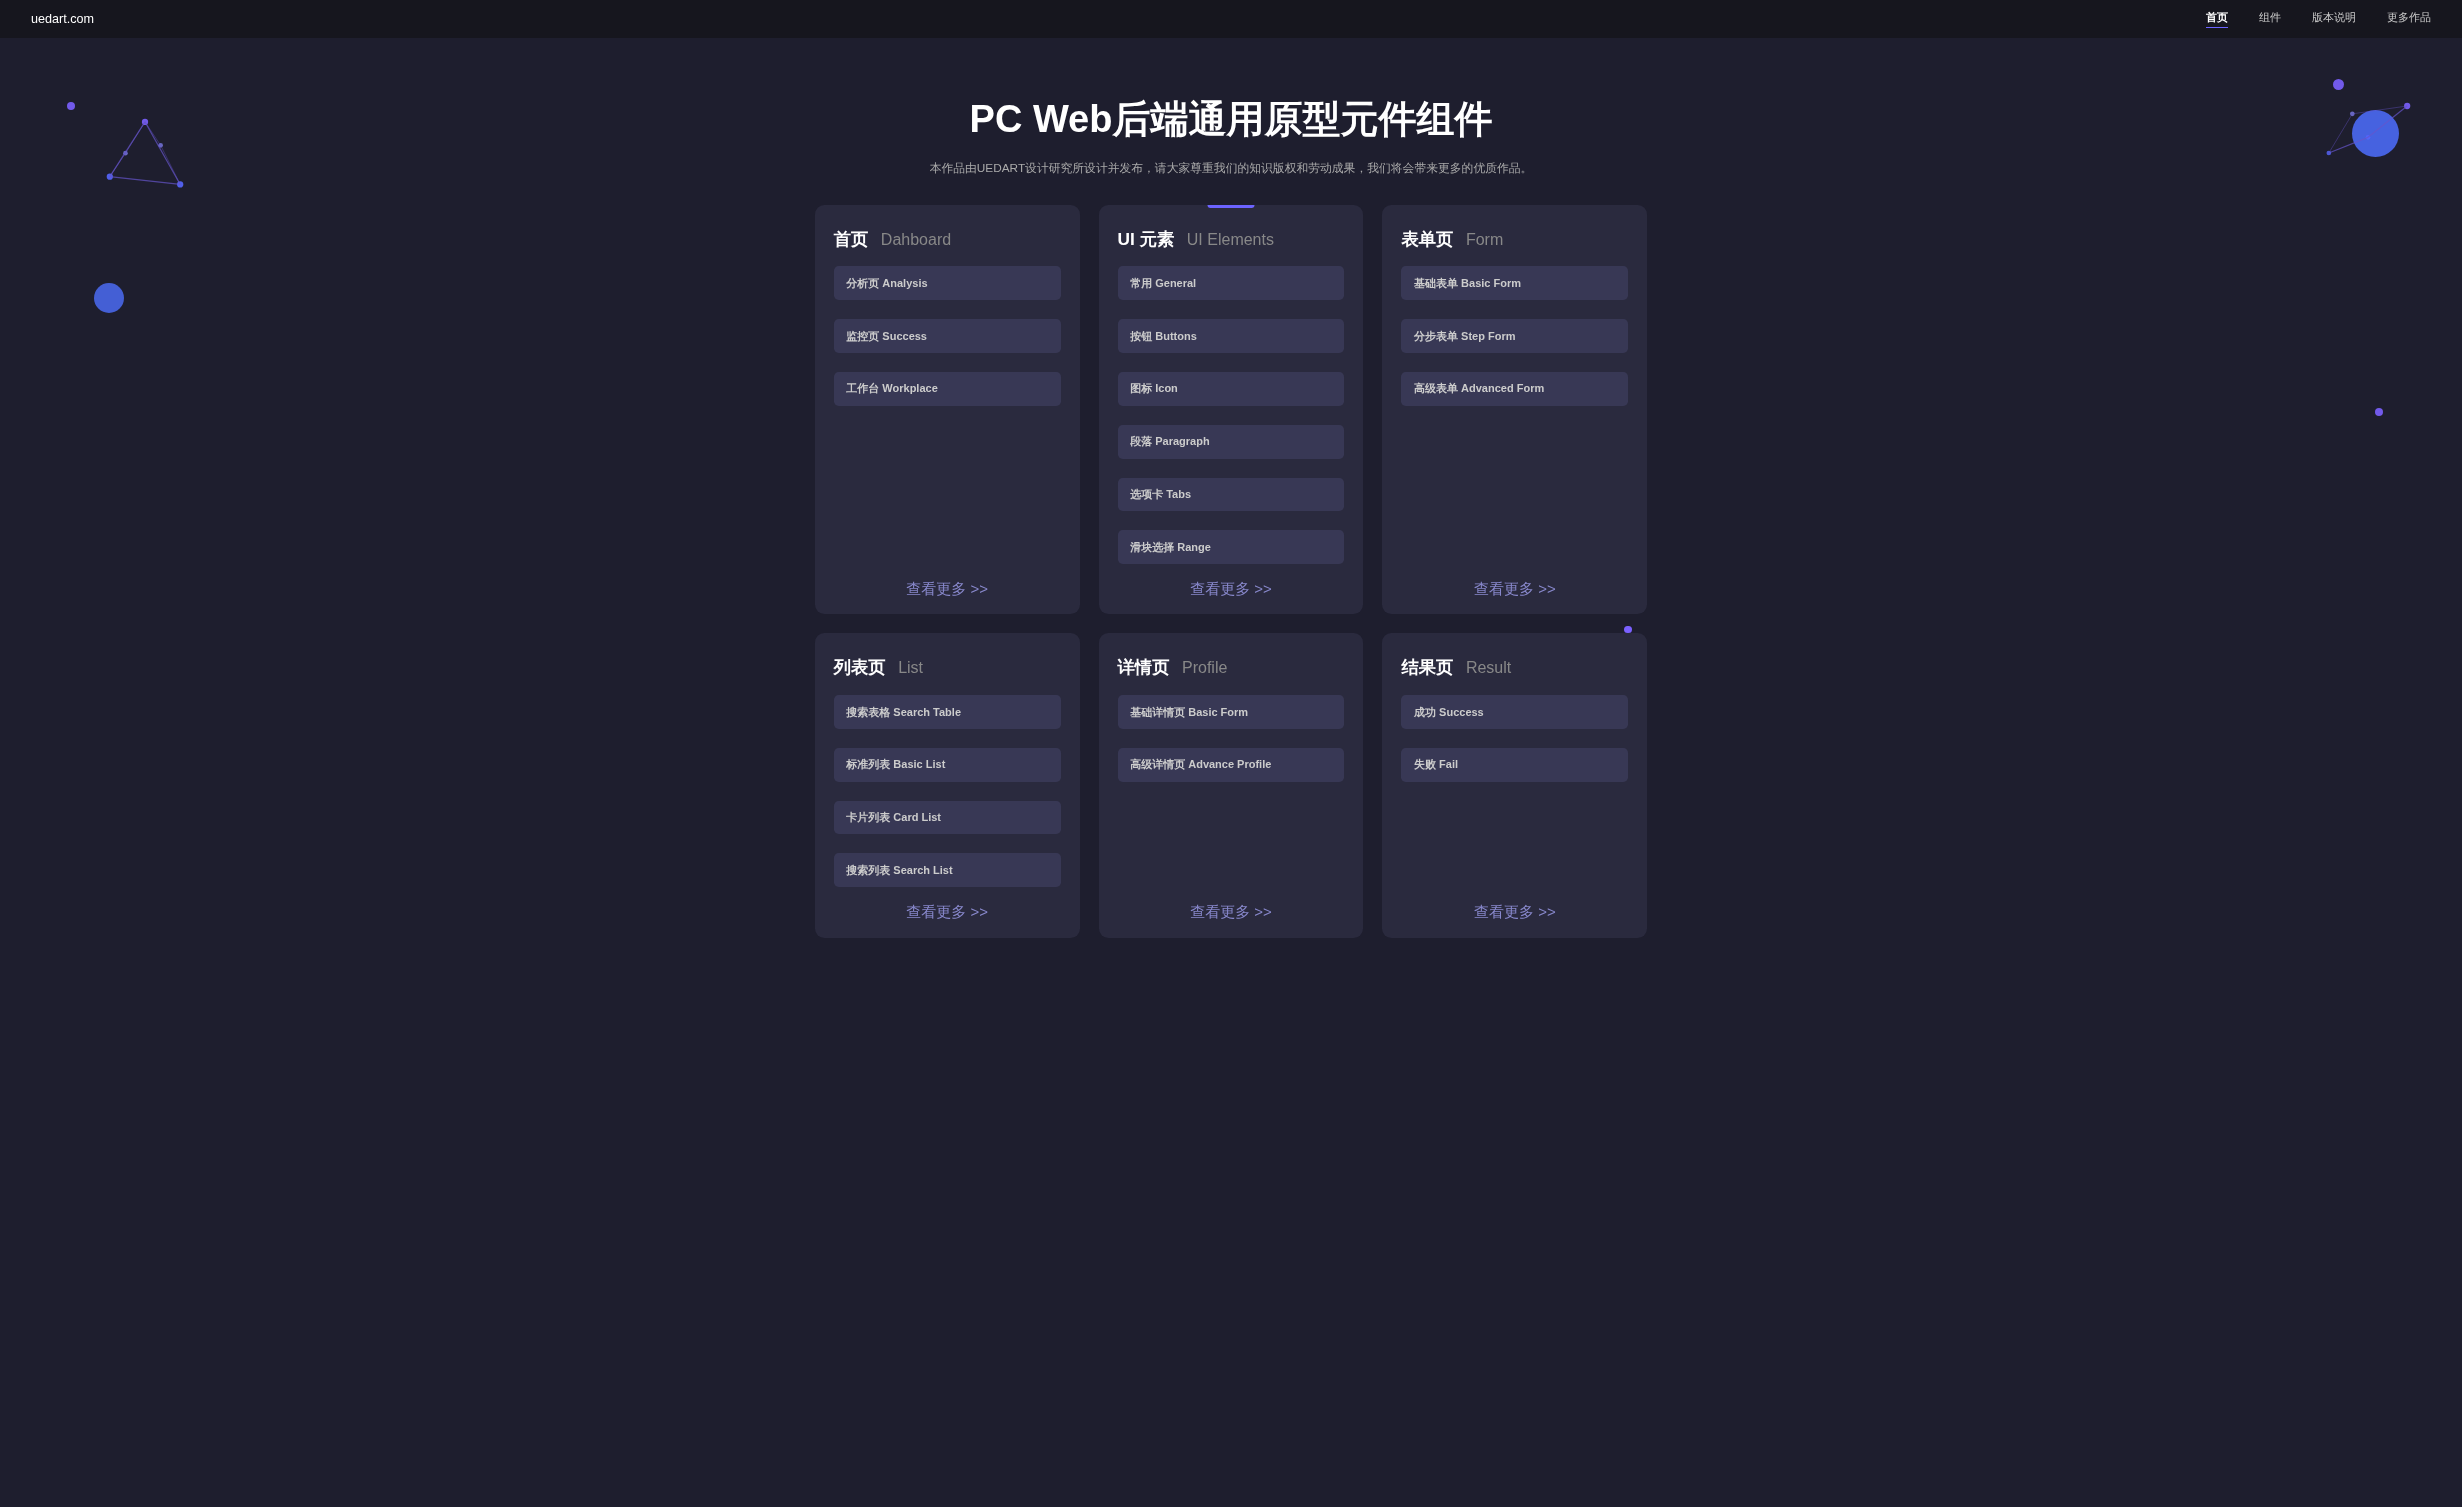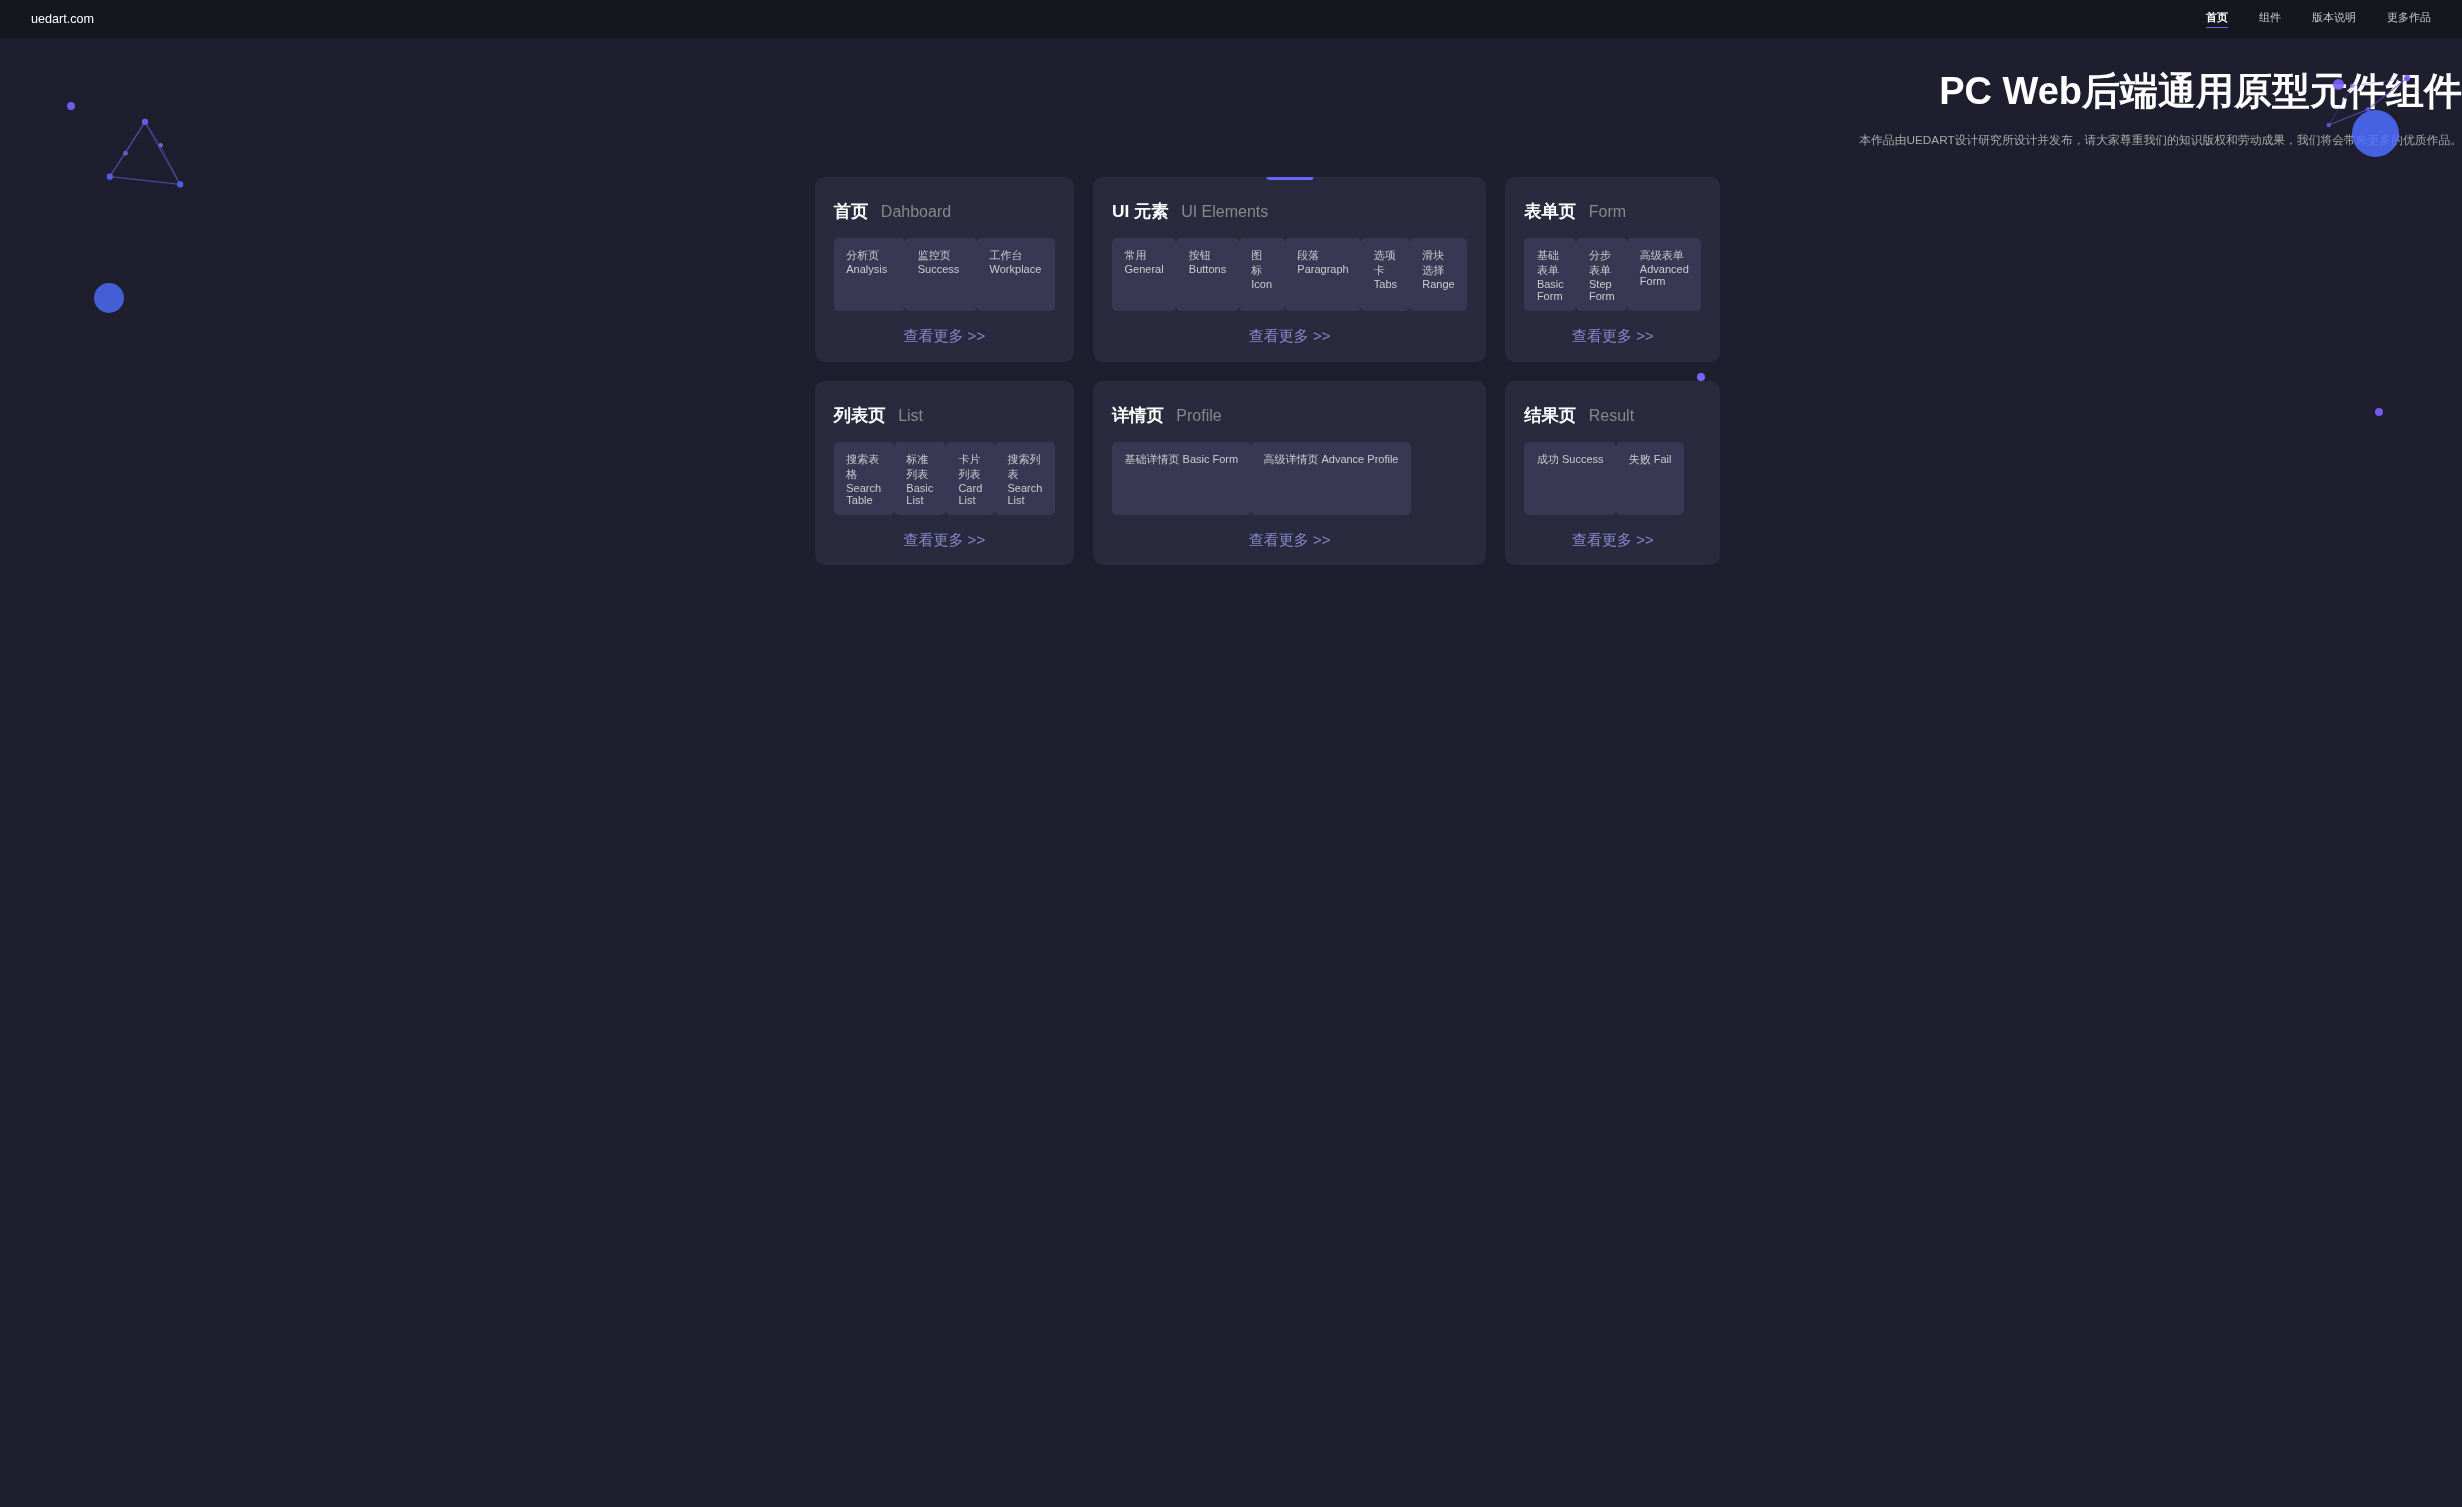--- a/index.html
+++ b/index.html
@@ -51,22 +51,22 @@
 
     .nav-link.active {
       color: #ffffff;
       font-weight: 600;
       border-bottom: 1.6px solid #6c63ff;
       padding-bottom: 1.6px;
     }
 
     
     .hero {
-      padding-top: 66px;
-      text-align: right;
+      padding-top: 94px;
+      text-align: center;
       position: relative;
     }
 
     .hero-title {
       font-size: 38px;
       font-weight: 600;
       color: #ffffff;
       margin-bottom: 15.7px;
     }
 
@@ -175,22 +175,24 @@
       color: #ffffff;
     }
 
     .card-title-en {
       font-size: 16px;
       color: #888888;
     }
 
     .card-items {
       display: flex;
-      gap: 0;
+      flex-direction: column;
+      gap: 19px;
       flex: 1;
+      font-weight: bold;
     }
 
     .card-item {
       background-color: #383855;
       border-radius: 4.7px;
       padding: 9.4px 12.6px;
       font-size: 11px;
       color: #cccccc;
       cursor: pointer;
     }

